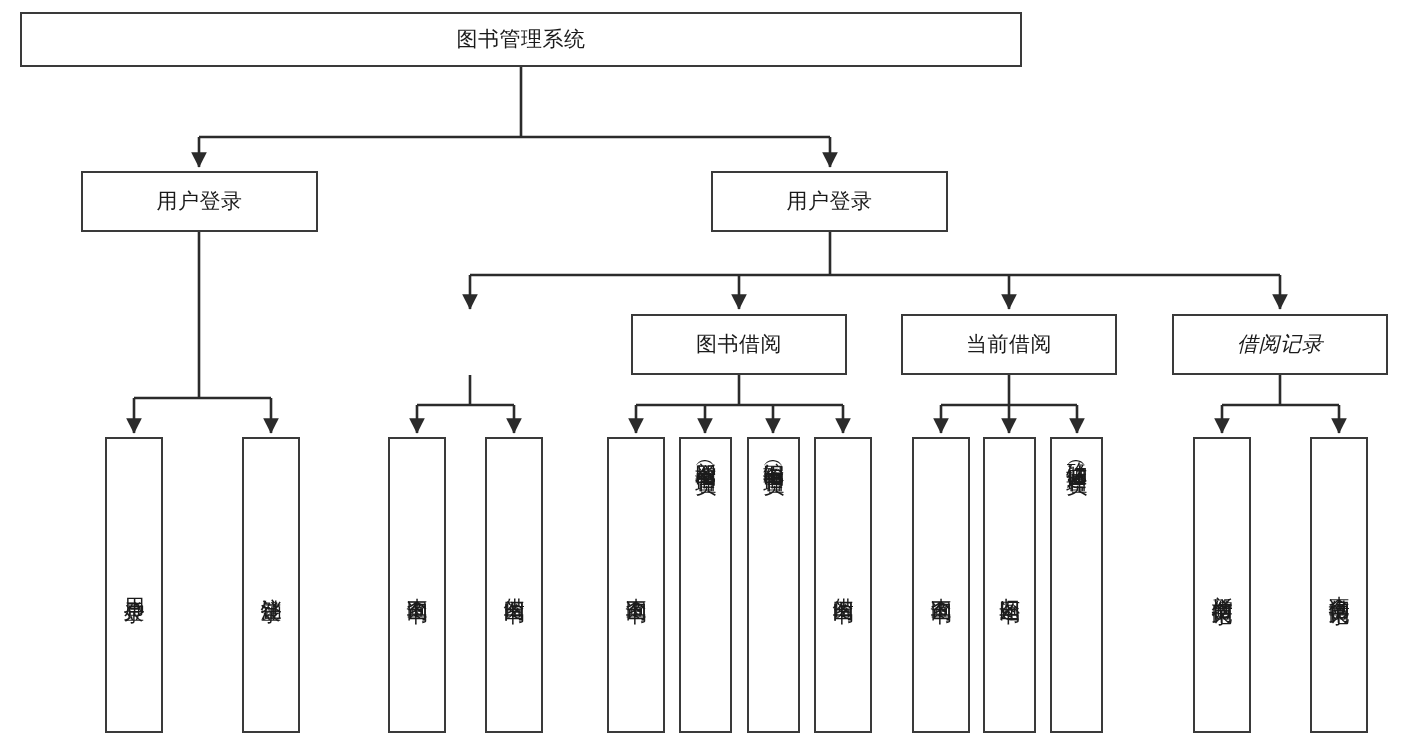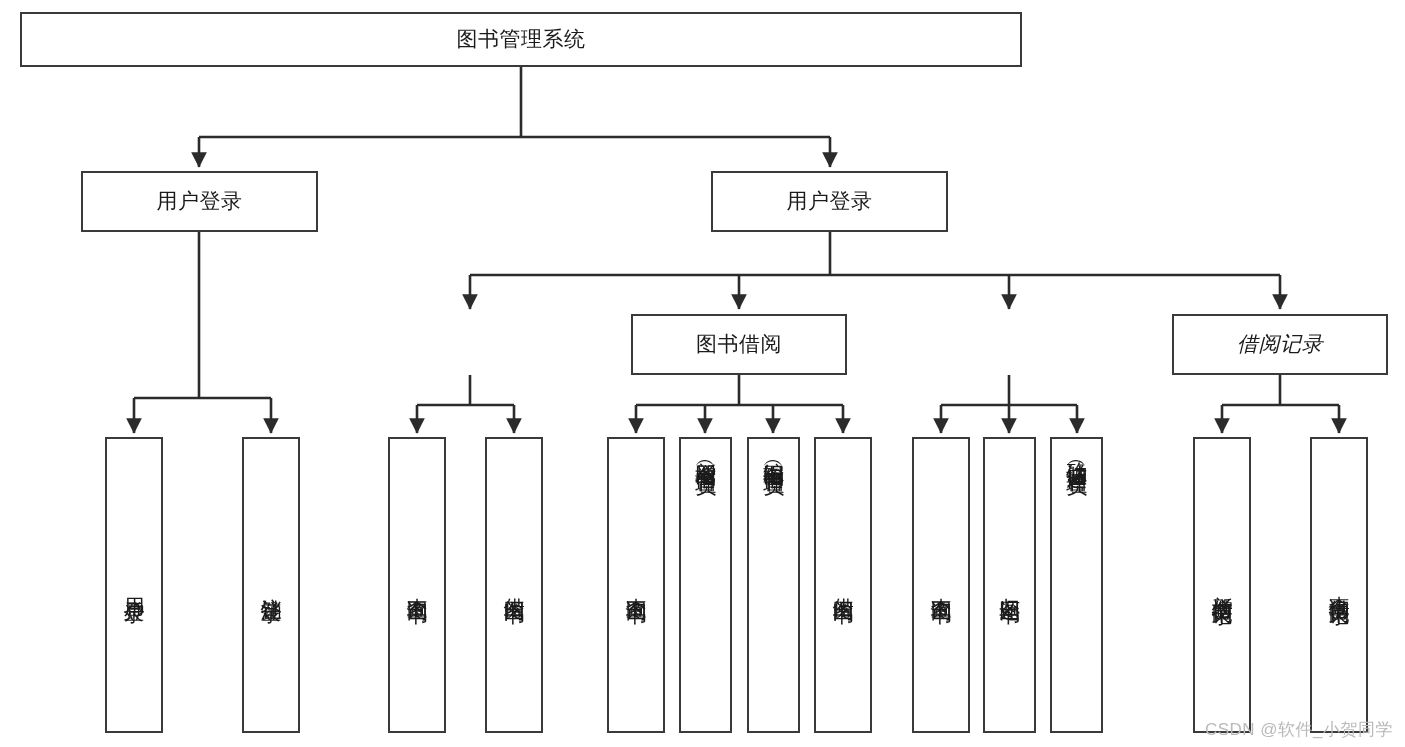--- a/index.html
+++ b/index.html
@@ -134,20 +134,23 @@
   <div class="node" style="left:81px; top:171px; width:237px; height:61px;">
     <span class="label">用户登录</span>
   </div>
   <div class="node" style="left:711px; top:171px; width:237px; height:61px;">
     <span class="label">用户登录</span>
   </div>
 
   <div class="node" style="left:631px; top:314px; width:216px; height:61px;">
     <span class="label">图书借阅</span>
   </div>
+  <div class="node" style="left:901px; top:314px; width:216px; height:61px;">
+    <span class="label">当前借阅</span>
+  </div>
   <div class="node" style="left:1172px; top:314px; width:216px; height:61px;font-style:italic;">
     <span class="label">借阅记录</span>
   </div>
 
   <div class="node vertical midpack" style="left:105px; top:437px; width:58px; height:296px;">
     <span class="label">用户登录</span>
   </div>
   <div class="node vertical midpack" style="left:242px; top:437px; width:58px; height:296px;">
     <span class="label">注销登录</span>
   </div>
@@ -182,15 +185,14 @@
     <span class="label">确认归还（管理员）</span>
   </div>
 
   <div class="node vertical midpack" style="left:1193px; top:437px; width:58px; height:296px;">
     <span class="label">新增借阅记录</span>
   </div>
   <div class="node vertical midpack" style="left:1310px; top:437px; width:58px; height:296px;">
     <span class="label">查询借阅记录</span>
   </div>
 
-  <div id="watermark">CSDN @软件_小贺同学</div>
 
 </div>
 
 </body></html>

